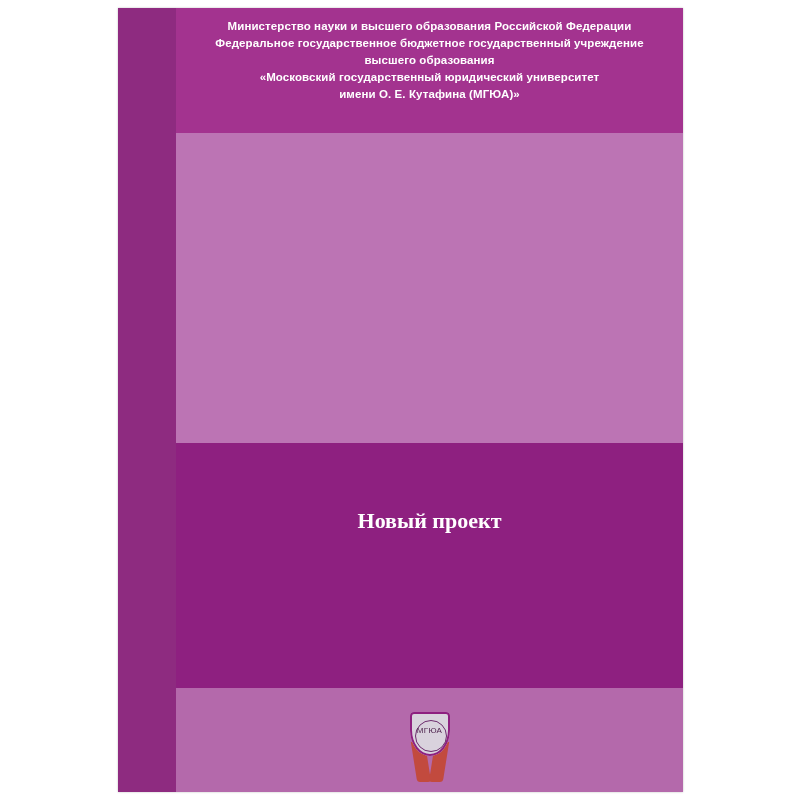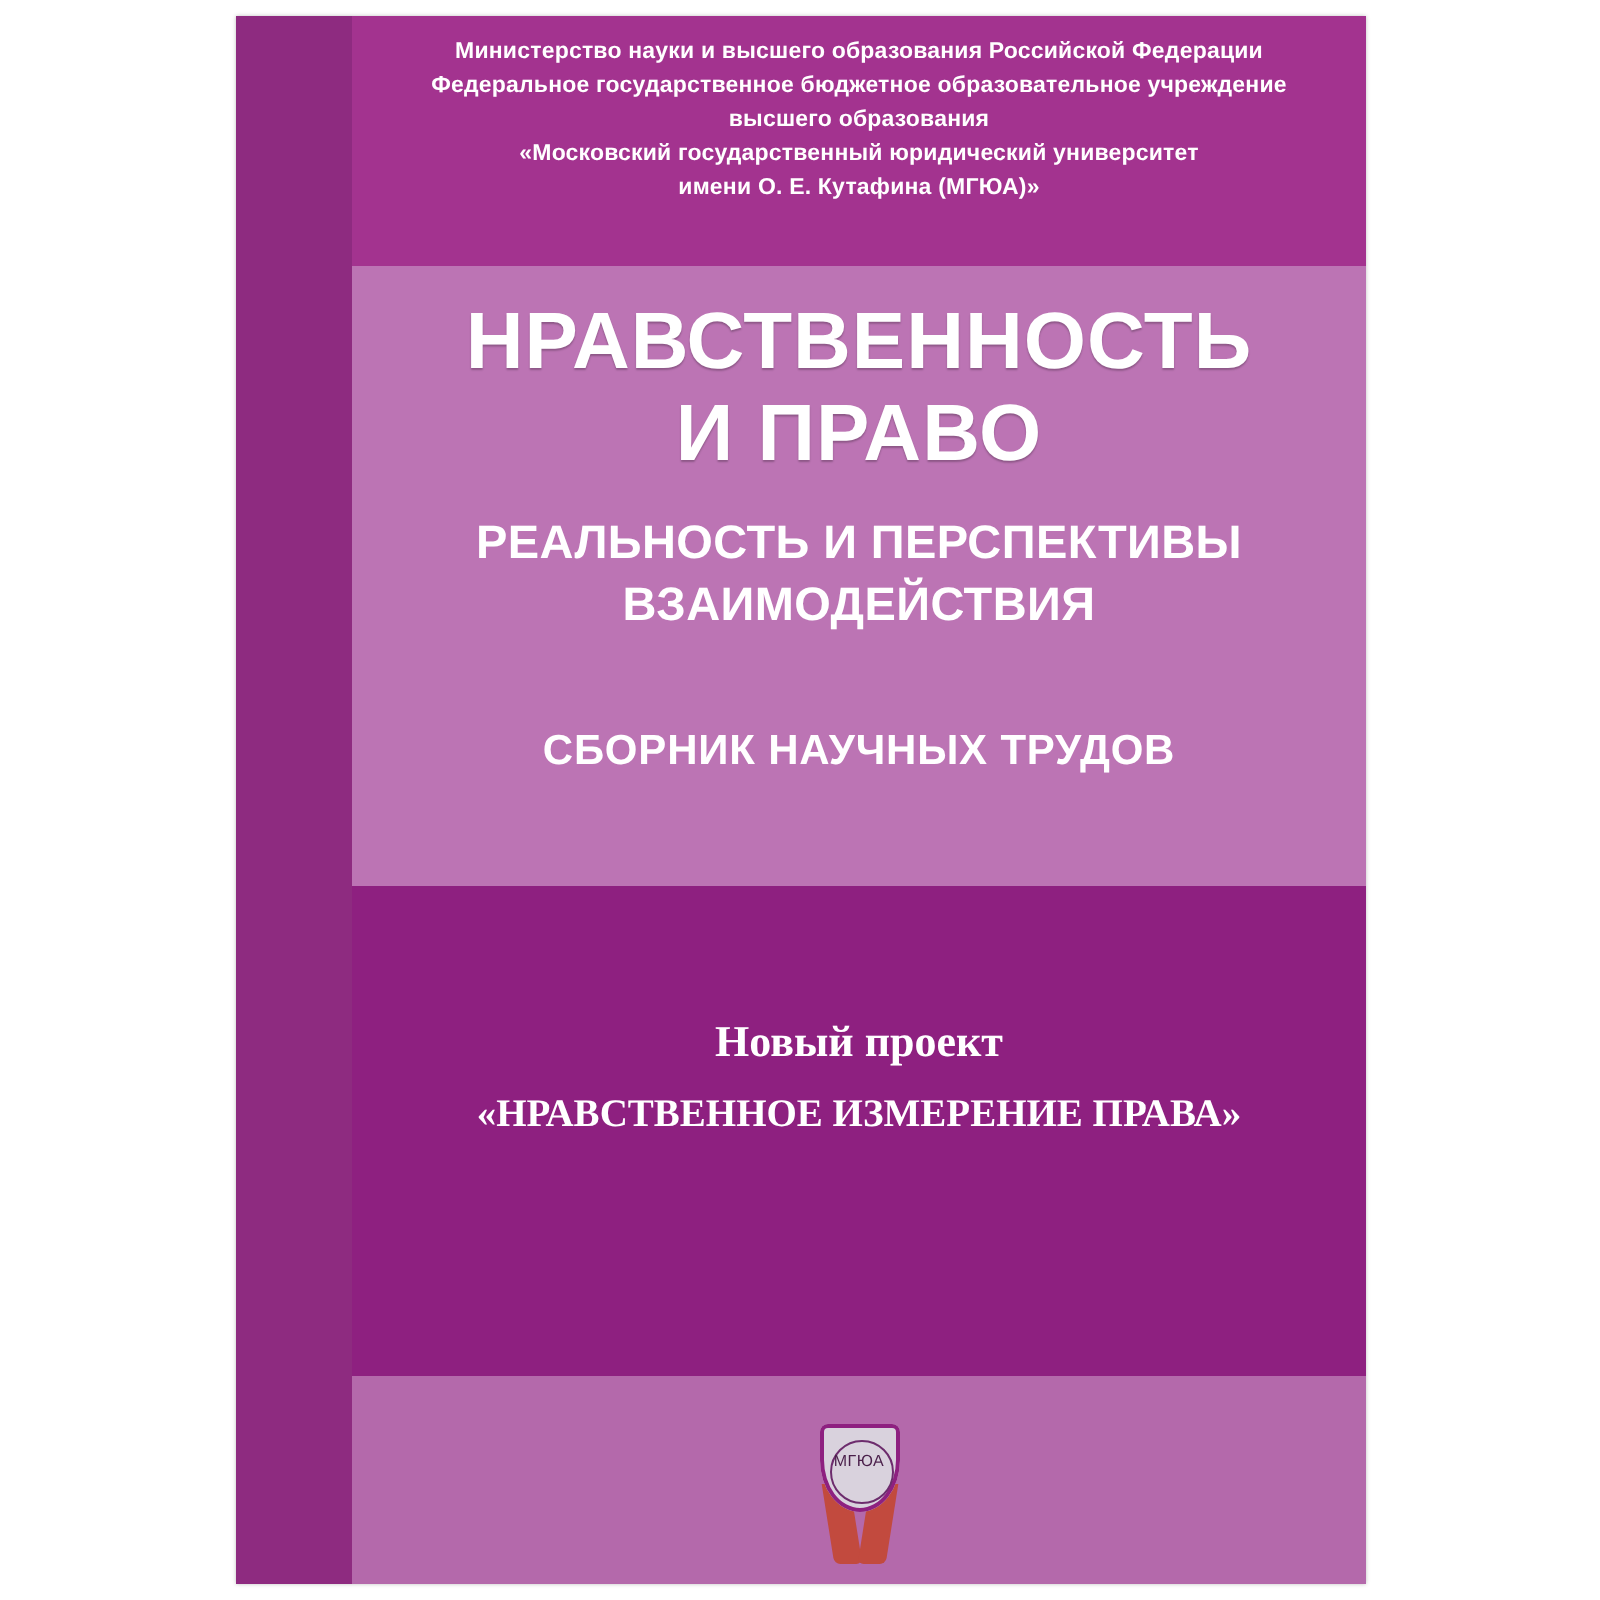--- a/index.html
+++ b/index.html
@@ -236,37 +236,29 @@
 
     <div class="content">
 
       <div class="band-top"></div>
       <div class="band-title"></div>
       <div class="band-project"></div>
       <div class="band-bottom"></div>
 
       <div class="ministry">
         <div>Министерство науки и высшего образования Российской Федерации</div>
-        <div>Федеральное государственное бюджетное образовательное учреждение</div>
+        <div>Федеральное государственное бюджетное государственный учреждение</div>
         <div>высшего образования</div>
         <div>«Московский государственный юридический университет</div>
         <div>имени О. Е. Кутафина (МГЮА)»</div>
       </div>
 
-      <div class="title-block">
-        <div class="title-main">НРАВСТВЕННОСТЬ</div>
-        <div class="title-main">И ПРАВО</div>
-        <div class="title-sub">РЕАЛЬНОСТЬ И ПЕРСПЕКТИВЫ</div>
-        <div class="title-sub" style="margin-top:0">ВЗАИМОДЕЙСТВИЯ</div>
-        <div class="title-kind">СБОРНИК НАУЧНЫХ ТРУДОВ</div>
-      </div>
 
       <div class="project-block">
         <div class="project-line1">Новый проект</div>
-        <div class="project-line3">«НРАВСТВЕННОЕ ИЗМЕРЕНИЕ ПРАВА»</div>
       </div>
 
       <div class="emblem">
         <div class="emblem-ribbon-l"></div>
         <div class="emblem-ribbon-r"></div>
         <div class="emblem-shield"></div>
         <div class="emblem-ring"></div>
         <div class="emblem-text">МГЮА</div>
       </div>
 

